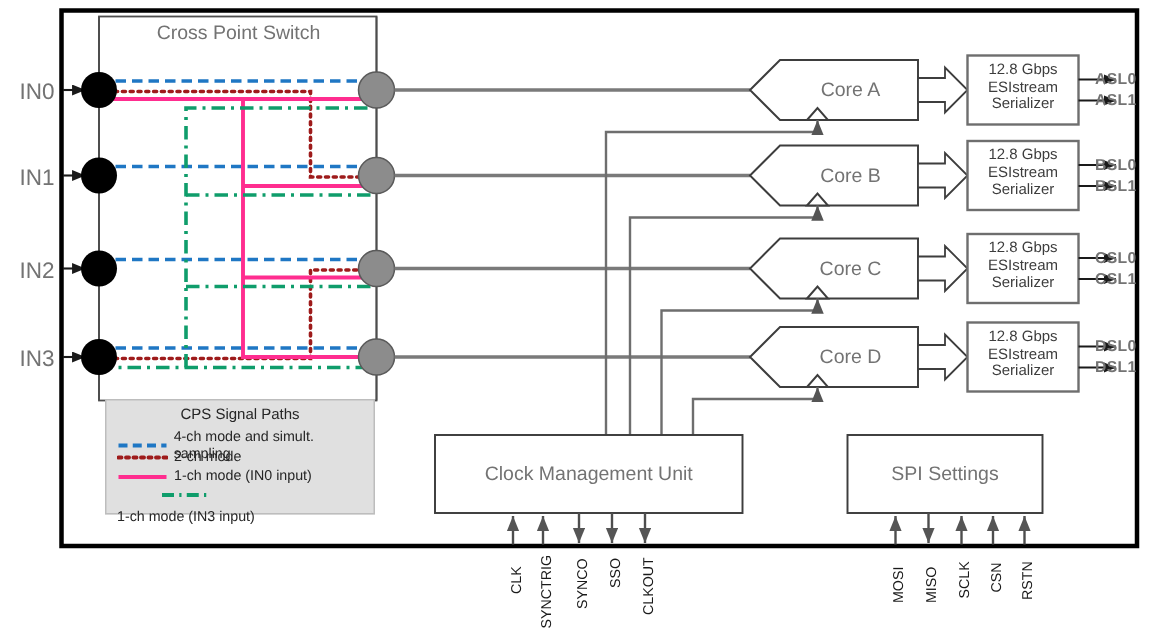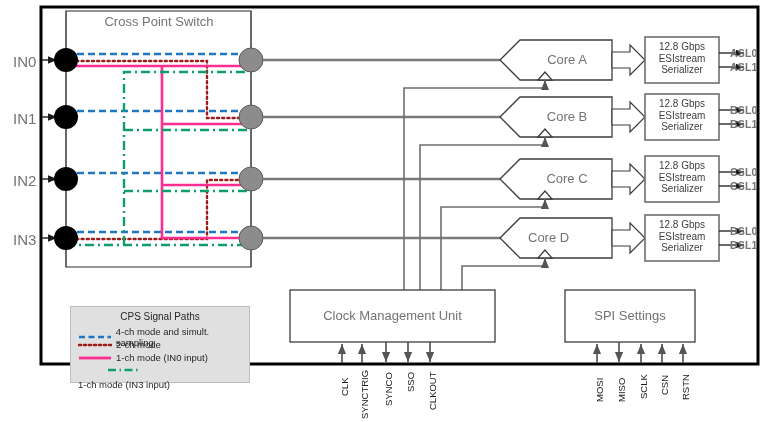--- a/index.html
+++ b/index.html
@@ -165,21 +165,21 @@
 <div class="lbl ttl" style="left:104px;top:14px;width:110px;text-align:center;">Cross Point Switch</div>
 
 <div class="lbl pin-lbl" style="left:13px;top:53px;">IN0</div>
 <div class="lbl pin-lbl" style="left:13px;top:110px;">IN1</div>
 <div class="lbl pin-lbl" style="left:13px;top:172px;">IN2</div>
 <div class="lbl pin-lbl" style="left:13px;top:231px;">IN3</div>
 
 <div class="lbl blk-lbl" style="left:528px;top:52px;width:78px;text-align:center;">Core A</div>
 <div class="lbl blk-lbl" style="left:528px;top:109px;width:78px;text-align:center;">Core B</div>
 <div class="lbl blk-lbl" style="left:528px;top:171px;width:78px;text-align:center;">Core C</div>
-<div class="lbl blk-lbl" style="left:528px;top:230px;width:78px;">Core D</div>
+<div class="lbl blk-lbl" style="left:528px;top:230px;width:78px;text-align:center;">Core D</div>
 
 <div class="lbl ser-lbl" style="left:645px;top:41px;width:74px;">
   <div>12.8 Gbps</div>
   <div>ESIstream</div>
   <div>Serializer</div>
 </div>
 <div class="lbl ser-lbl" style="left:645px;top:98px;width:74px;">
   <div>12.8 Gbps</div>
   <div>ESIstream</div>
   <div>Serializer</div>
@@ -212,21 +212,21 @@
 <div class="lbl vert" style="left:383px;top:406px;">SYNCO</div>
 <div class="lbl vert" style="left:405px;top:392px;">SSO</div>
 <div class="lbl vert" style="left:427px;top:410px;">CLKOUT</div>
 
 <div class="lbl vert" style="left:594px;top:402px;">MOSI</div>
 <div class="lbl vert" style="left:616px;top:402px;">MISO</div>
 <div class="lbl vert" style="left:638px;top:399px;">SCLK</div>
 <div class="lbl vert" style="left:659px;top:395px;">CSN</div>
 <div class="lbl vert" style="left:680px;top:400px;">RSTN</div>
 
-<div class="legendbox" style="left:70px;top:266px;width:178px;height:75px;margin-top:40px;">
+<div class="legendbox" style="left:70px;top:266px;width:178px;height:75px;">
   <div class="lbl leg-ttl" style="left:0;top:4px;width:178px;text-align:center;position:absolute;">CPS Signal Paths</div>
 
   <div style="position:absolute;left:7px;top:19px;display:flex;align-items:center;gap:4px;">
     <svg width="34" height="10">
           <line x1="1" y1="5" x2="33" y2="5" stroke="#1f77c4" stroke-width="2.6" stroke-dasharray="6,3.5"></line>
         </svg>
     <span class="leg-txt">4-ch mode and simult. sampling</span>
   </div>
 
   <div style="position:absolute;left:7px;top:32px;display:flex;align-items:center;gap:4px;">

